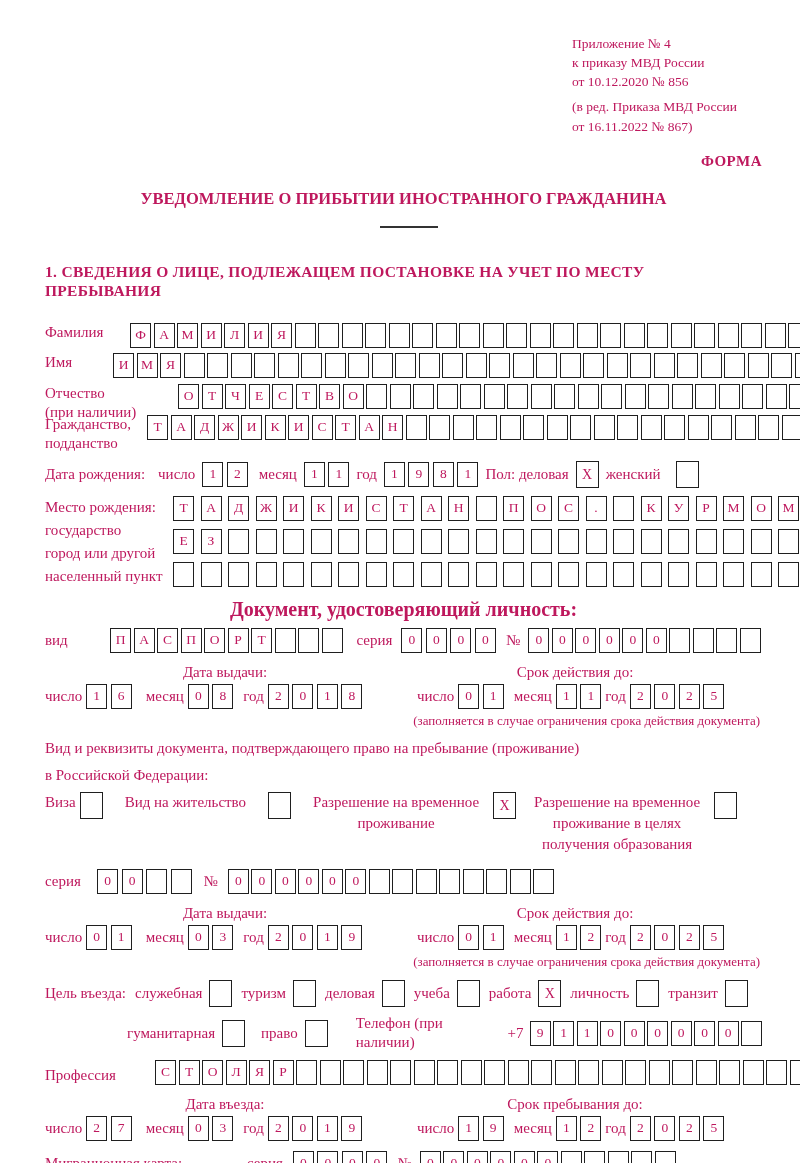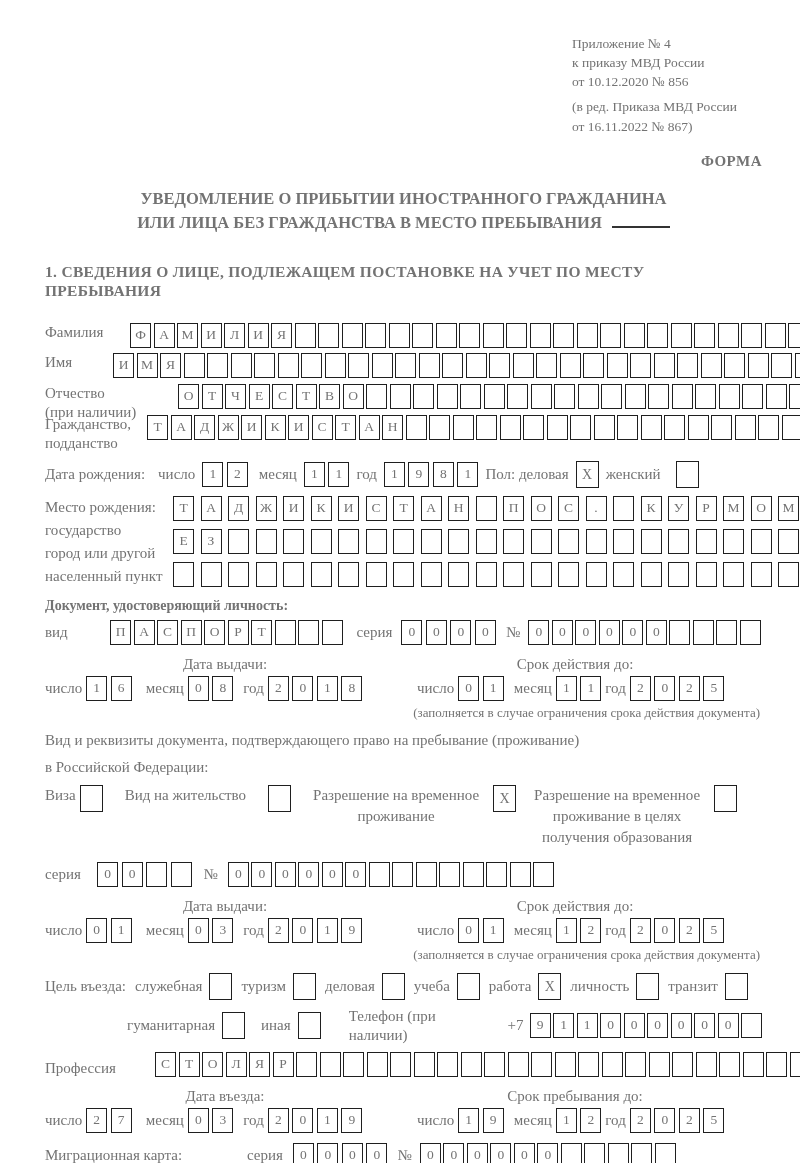--- a/index.html
+++ b/index.html
@@ -1,19 +1,19 @@
 <!DOCTYPE html>
 <html><head>
 <meta charset="utf-8">
 <style>
   html,body{margin:0;padding:0;background:#fff;}
   .page{
     width:800px;height:1163px;box-sizing:border-box;
     padding:34px 38px 20px 45px;
-    background:#fff;color:#737373;
+    background:#fff;color:#be185d;
     font-family:"Liberation Serif","DejaVu Serif",serif;
     font-size:15px;line-height:1.25;
     position:relative;overflow:hidden;
   }
   .annex{width:190px;margin-left:auto;font-size:13.5px;line-height:1.42;}
   .annex .gap{height:6px;}
   .forma{text-align:right;font-weight:bold;margin-top:16px;font-size:15px;letter-spacing:.5px;}
   .title{text-align:center;font-weight:bold;font-size:16.5px;margin-top:16px;line-height:1.5;}
   .uline{display:inline-block;width:58px;border-bottom:2px solid #333;margin-left:10px;}
   .sec-head{font-weight:bold;font-size:15.5px;margin-top:26px;letter-spacing:.3px;}
@@ -35,21 +35,21 @@
   }
   .pair{display:flex;align-items:center;gap:7px;}
   .dg{display:flex;align-items:center;gap:4px;}
   .dg .cells{gap:3.5px;}
   .dates-head{display:flex;margin-top:10px;}
   .dates-head .dh-l{width:360px;text-align:center;}
   .dates-head .dh-r{width:340px;text-align:center;}
   .dates-row{display:flex;margin-top:2px;}
   .dates-row .dr-l{width:372px;}
   .cap-right{text-align:right;font-size:13px;margin-top:4px;margin-right:2px;}
-  .center-bold{font-weight:bold;font-size:14px;}
+  .center-bold{text-align:center;font-weight:bold;font-size:20px;}
   .lblcol div{line-height:23px;}
   .cellrows > .cells{margin-bottom:8px;}
   .mlabel{text-align:center;line-height:21px;}
 </style>
 </head>
 <body>
 
 <div class="page">
 
   <div class="annex">
@@ -58,21 +58,21 @@
     <div>от 10.12.2020 № 856</div>
     <div class="gap"></div>
     <div>(в ред. Приказа МВД России</div>
     <div>от 16.11.2022 № 867)</div>
   </div>
 
   <div class="forma">ФОРМА</div>
 
   <div class="title">
     <div>УВЕДОМЛЕНИЕ О ПРИБЫТИИ ИНОСТРАННОГО ГРАЖДАНИНА</div>
-    <div><span>ИЛИ ЛИЦА БЕЗ ГРАЖДАНСТВА В МЕСТО ПРЕБЫВАНИЯ</span><span class="uline"></span></div>
+    <div><span class="uline"></span></div>
   </div>
 
   <div class="sec-head">1. СВЕДЕНИЯ О ЛИЦЕ, ПОДЛЕЖАЩЕМ ПОСТАНОВКЕ НА УЧЕТ ПО МЕСТУ ПРЕБЫВАНИЯ</div>
 
   <div class="row" style="margin-top:22px;">
     <span class="lbl" style="width:85px;">Фамилия</span>
     <div class="cells">
         <span class="cell">Ф</span>
         <span class="cell">А</span>
         <span class="cell">М</span>
@@ -534,21 +534,21 @@
         <span class="cb"></span>
       </span>
   </div>
 
   <div class="row" style="margin-top:7px;align-items:center;">
     <span class="pair" style="margin-left:82px;">
         <span>гуманитарная</span>
         <span class="cb"></span>
       </span>
     <span class="pair" style="margin-left:16px;">
-        <span>иная</span>
+        <span>право</span>
         <span class="cb"></span>
       </span>
     <span style="margin-left:28px;">Телефон (при наличии)</span>
     <span style="margin-left:28px;margin-right:6px;">+7</span>
     <div class="cells">
         <span class="cell">9</span>
         <span class="cell">1</span>
         <span class="cell">1</span>
         <span class="cell">0</span>
         <span class="cell">0</span>

